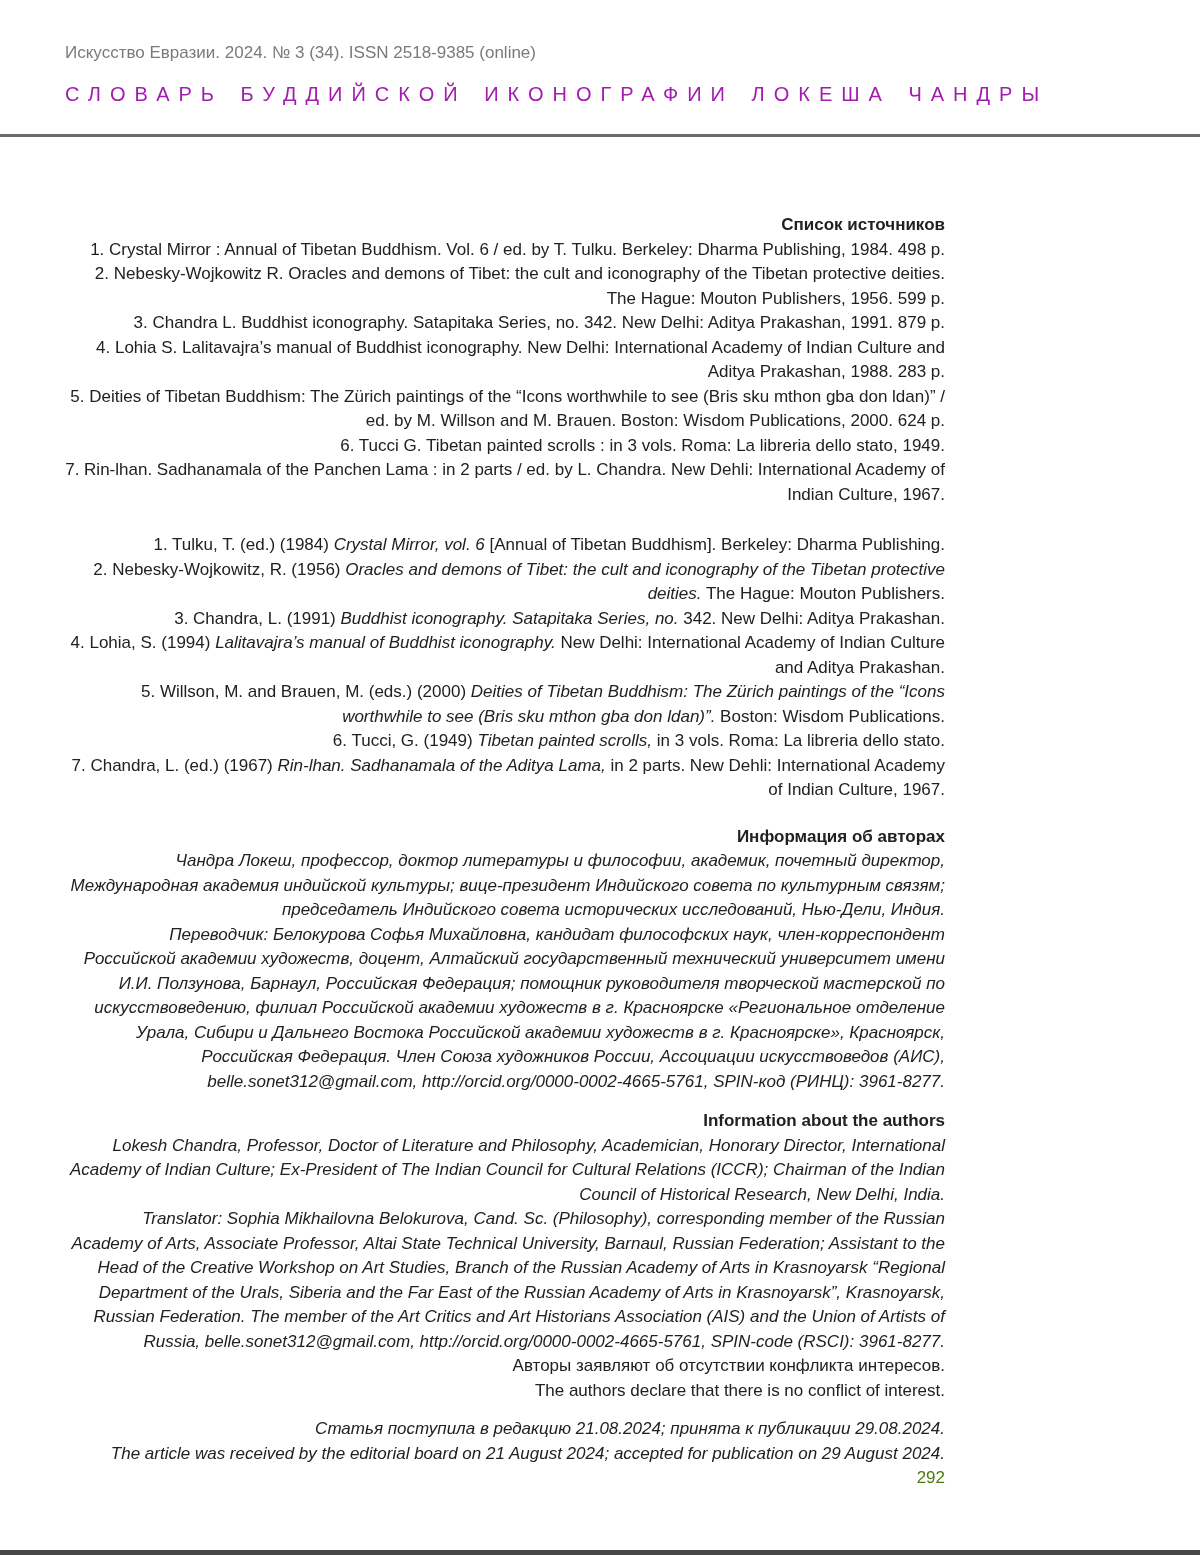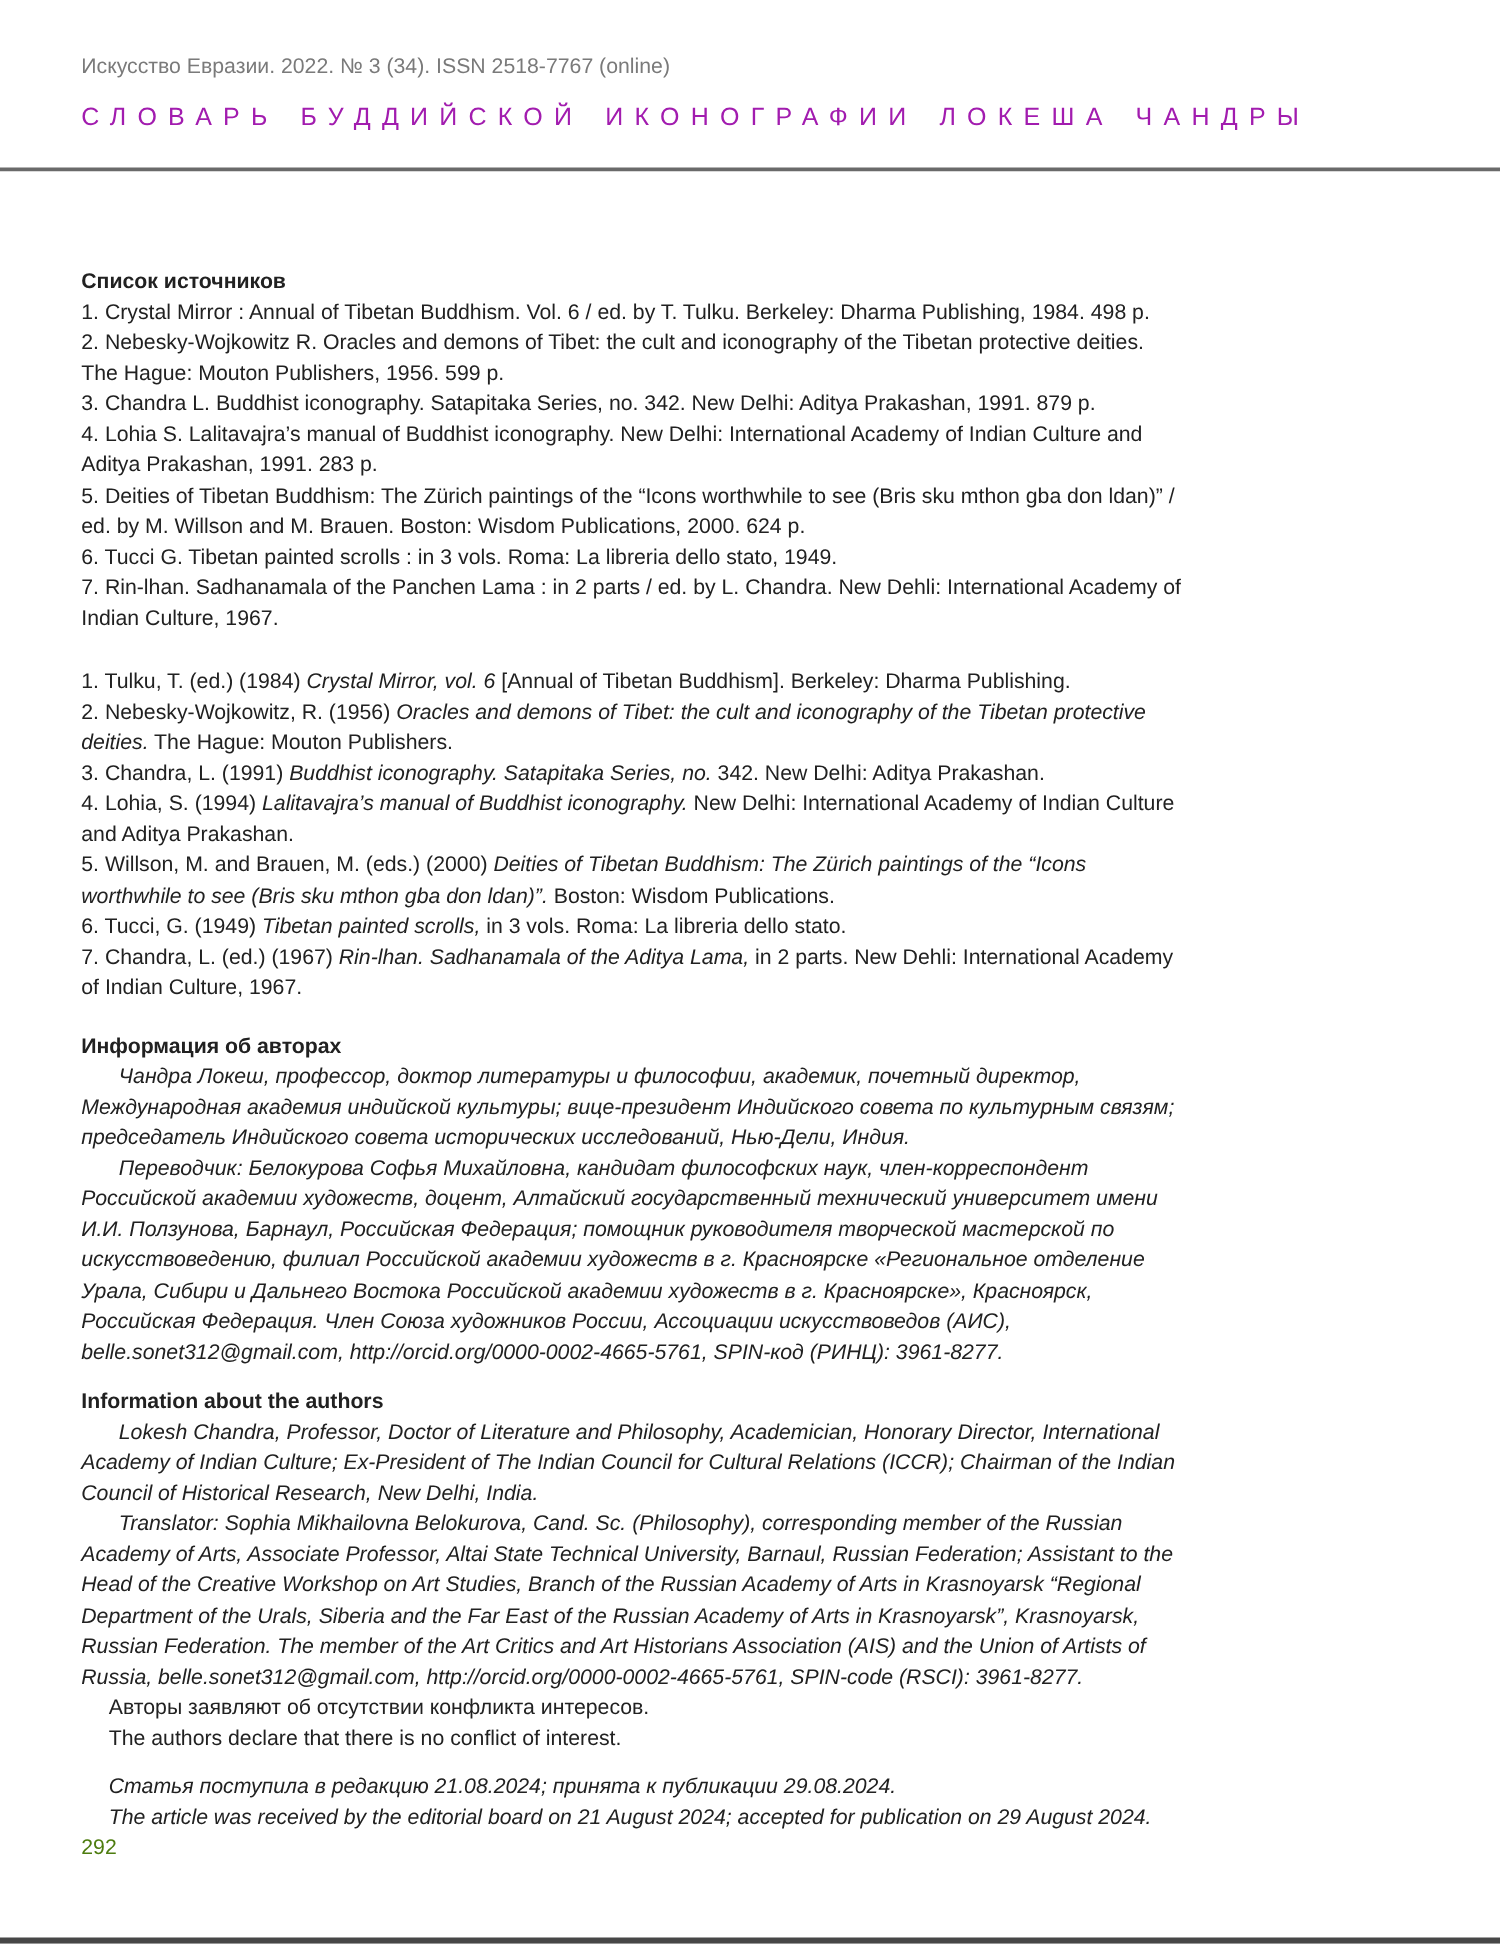--- a/index.html
+++ b/index.html
@@ -30,20 +30,21 @@
     margin-top:27px;
     width:1200px; height:3px;
     background:#6a6a6a;
     border:none;
   }
   .content {
     margin-left:65px;
     width:880px;
     font-size:17px;
     line-height:24.5px;
+    text-align:right;
   }
   .content p { margin:0; }
   .section { margin:0; }
   #sources-section   { margin-top:76px; }
   #references-section{ margin-top:26px; }
   #authors-ru-section{ margin-top:22px; }
   #authors-en-section{ margin-top:15px; }
   #conflict-block    { }
   #dates-block       { margin-top:14px; }
   .section-heading {
@@ -66,34 +67,34 @@
     position:absolute;
     left:0; bottom:0;
     width:1200px; height:5px;
     background:#474747;
   }
 </style>
 </head>
 <body>
 
 <header class="page-header">
-  <p class="journal-line">Искусство Евразии. 2022. № 3 (34). ISSN 2518-7767 (online)</p>
+  <p class="journal-line">Искусство Евразии. 2024. № 3 (34). ISSN 2518-9385 (online)</p>
   <h1 class="article-title">СЛОВАРЬ БУДДИЙСКОЙ ИКОНОГРАФИИ ЛОКЕША ЧАНДРЫ</h1>
 </header>
 <div class="top-rule"></div>
 
 <main class="content">
 
   <section class="section" id="sources-section">
     <p class="section-heading">Список источников</p>
     <div>
         <p>1. Crystal Mirror : Annual of Tibetan Buddhism. Vol. 6 / ed. by T. Tulku. Berkeley: Dharma Publishing, 1984. 498 p.</p>
         <p>2. Nebesky-Wojkowitz R. Oracles and demons of Tibet: the cult and iconography of the Tibetan protective deities. The Hague: Mouton Publishers, 1956. 599 p.</p>
         <p>3. Chandra L. Buddhist iconography. Satapitaka Series, no. 342. New Delhi: Aditya Prakashan, 1991. 879 p.</p>
-        <p>4. Lohia S. Lalitavajra’s manual of Buddhist iconography. New Delhi: International Academy of Indian Culture and Aditya Prakashan, 1991. 283 p.</p>
+        <p>4. Lohia S. Lalitavajra’s manual of Buddhist iconography. New Delhi: International Academy of Indian Culture and Aditya Prakashan, 1988. 283 p.</p>
         <p>5. Deities of Tibetan Buddhism: The Zürich paintings of the “Icons worthwhile to see (Bris sku mthon gba don ldan)” / ed. by M. Willson and M. Brauen. Boston: Wisdom Publications, 2000. 624 p.</p>
         <p>6. Tucci G. Tibetan painted scrolls : in 3 vols. Roma: La libreria dello stato, 1949.</p>
         <p>7. Rin-lhan. Sadhanamala of the Panchen Lama : in 2 parts / ed. by L. Chandra. New Dehli: International Academy of Indian Culture, 1967.</p>
       </div>
   </section>
 
   <section class="section" id="references-section">
     <div>
         <p><span>1. Tulku, T. (ed.) (1984) </span><em>Crystal Mirror, vol. 6</em><span> [Annual of Tibetan Buddhism]. Berkeley: Dharma Publishing.</span></p>
         <p><span>2. Nebesky-Wojkowitz, R. (1956) </span><em>Oracles and demons of Tibet: the cult and iconography of the Tibetan protective deities.</em><span> The Hague: Mouton Publishers.</span></p>

